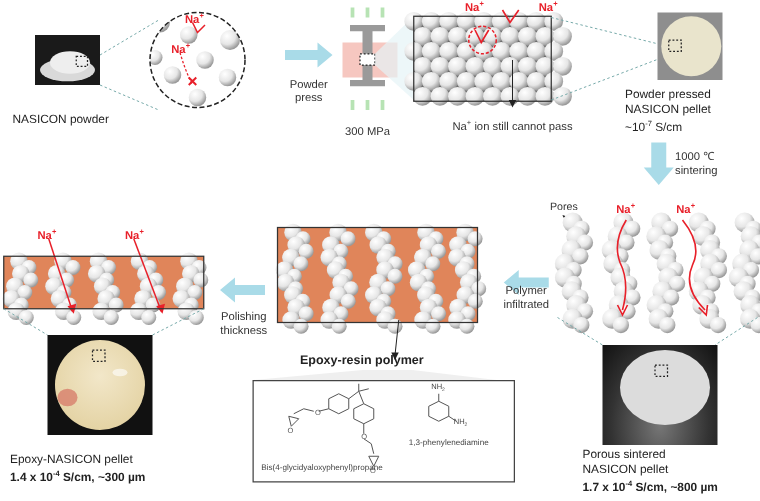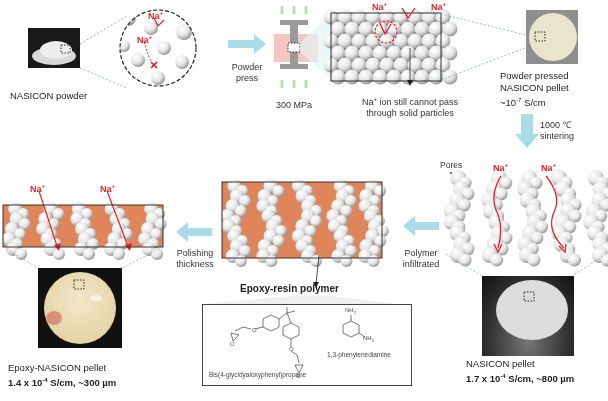--- a/index.html
+++ b/index.html
@@ -155,21 +155,20 @@
   <path d="M2 2 l6 10 l7 -10" fill="none" stroke="#e8202a" stroke-width="1.3"></path>
 </svg>
 <div class="abs red" style="left:372px;top:1px;"><span>Na</span><sup style="font-size:6px;">+</sup></div>
 <div class="abs red" style="left:431px;top:1px;"><span>Na</span><sup style="font-size:6px;">+</sup></div>
 <svg width="10" height="40" style="left:405px;top:48px;">
   <line x1="5" y1="0" x2="5" y2="34" stroke="#222" stroke-width="0.8"></line>
   <path d="M2 32 L8 32 L5 38 Z" fill="#222"></path>
 </svg>
 <div class="abs lbl" style="left:350px;top:94px;width:120px;">
   <div><span>Na</span><sup style="font-size:6px;">+</sup> <span>ion still cannot pass</span></div>
-  <div>through solid particles</div>
 </div>
 
 <svg width="608" height="401" style="left:0;top:0;">
   <line x1="441" y1="14" x2="530" y2="36" stroke="#7aa" stroke-width="0.8" stroke-dasharray="2,2"></line>
   <line x1="441" y1="80" x2="530" y2="46" stroke="#7aa" stroke-width="0.8" stroke-dasharray="2,2"></line>
 </svg>
 
 <div class="abs" style="left:526px;top:10px;width:52px;height:54px;background:#8e8e8e;">
   <svg width="52" height="54">
     <circle cx="27" cy="27" r="24" fill="#e9e4cc"></circle>
@@ -292,28 +291,29 @@
   <line x1="606" y1="254" x2="572" y2="276" stroke="#7aa" stroke-width="0.8" stroke-dasharray="2,2"></line>
 </svg>
 
 <div class="abs" style="left:482px;top:276px;width:92px;height:80px;background:radial-gradient(ellipse at 50% 80%, #777 0%, #333 60%, #111 100%);">
   <svg width="92" height="80">
     <ellipse cx="50" cy="34" rx="36" ry="30" fill="#dcdcdc"></ellipse>
     <rect x="42" y="16" width="10" height="9" fill="none" stroke="#222" stroke-width="1" stroke-dasharray="1.5,1.5"></rect>
   </svg>
 </div>
 <div class="abs lbl-b" style="left:466px;top:358px;width:128px;font-size:9.5px;">
+  <div>Porous sintered</div>
   <div>NASICON pellet</div>
   <div class="bold"><span>1.7 x 10</span><sup style="font-size:6px;">-4</sup><span> S/cm, ~800 µm</span></div>
 </div>
 
 <svg width="36" height="20" style="left:403px;top:216px;">
   <path d="M36 6 H12 V0 L0 10 L12 20 V14 H36 Z" fill="#a9dbe8"></path>
 </svg>
-<div class="abs lbl" style="left:396px;top:248px;width:50px;">
+<div class="abs lbl" style="left:396px;top:227px;width:50px;">
   <div>Polymer</div>
   <div>infiltrated</div>
 </div>
 
 <svg width="160" height="76" style="left:222px;top:182px;">
   <rect x="0" y="0" width="160" height="76" fill="#e0855a"></rect>
   <g id="epoxy">
       <circle cx="12.397127693021016" cy="4" r="7" fill="url(#ball)"></circle>
       <circle cx="20.397127693021016" cy="9" r="6" fill="url(#ball)"></circle>
       <circle cx="14.919929734369685" cy="14" r="7" fill="url(#ball)"></circle>

